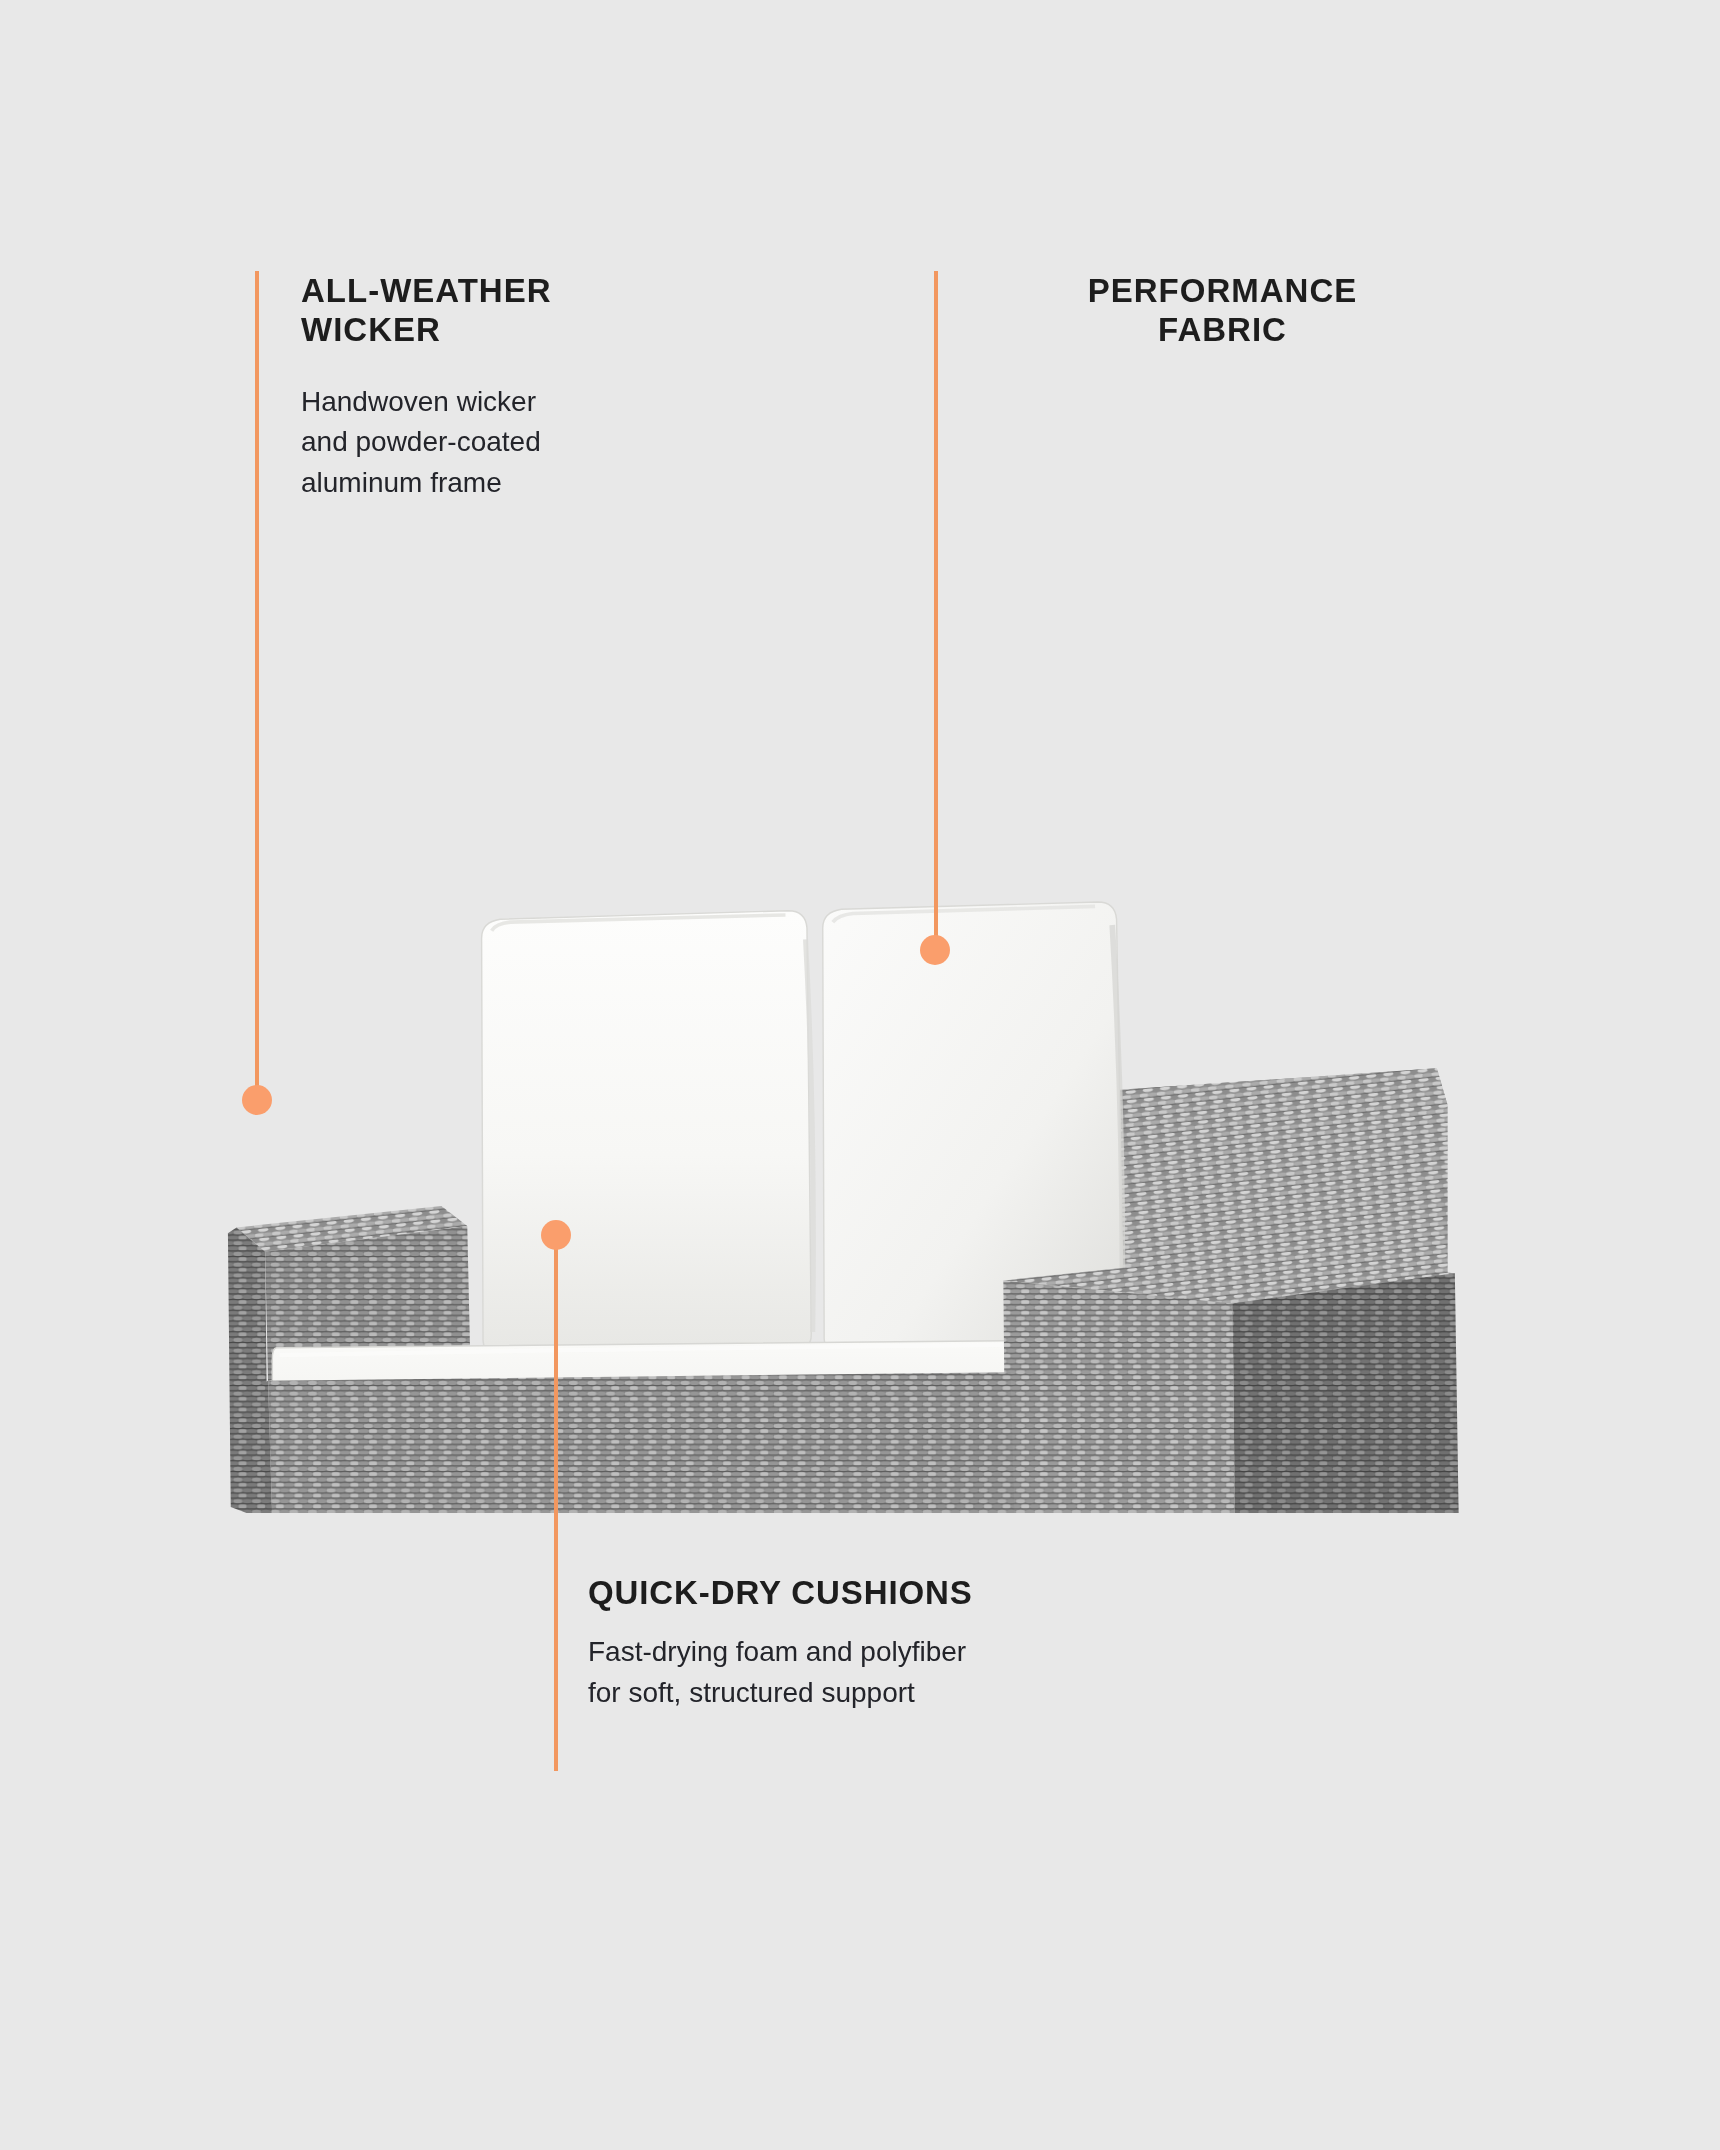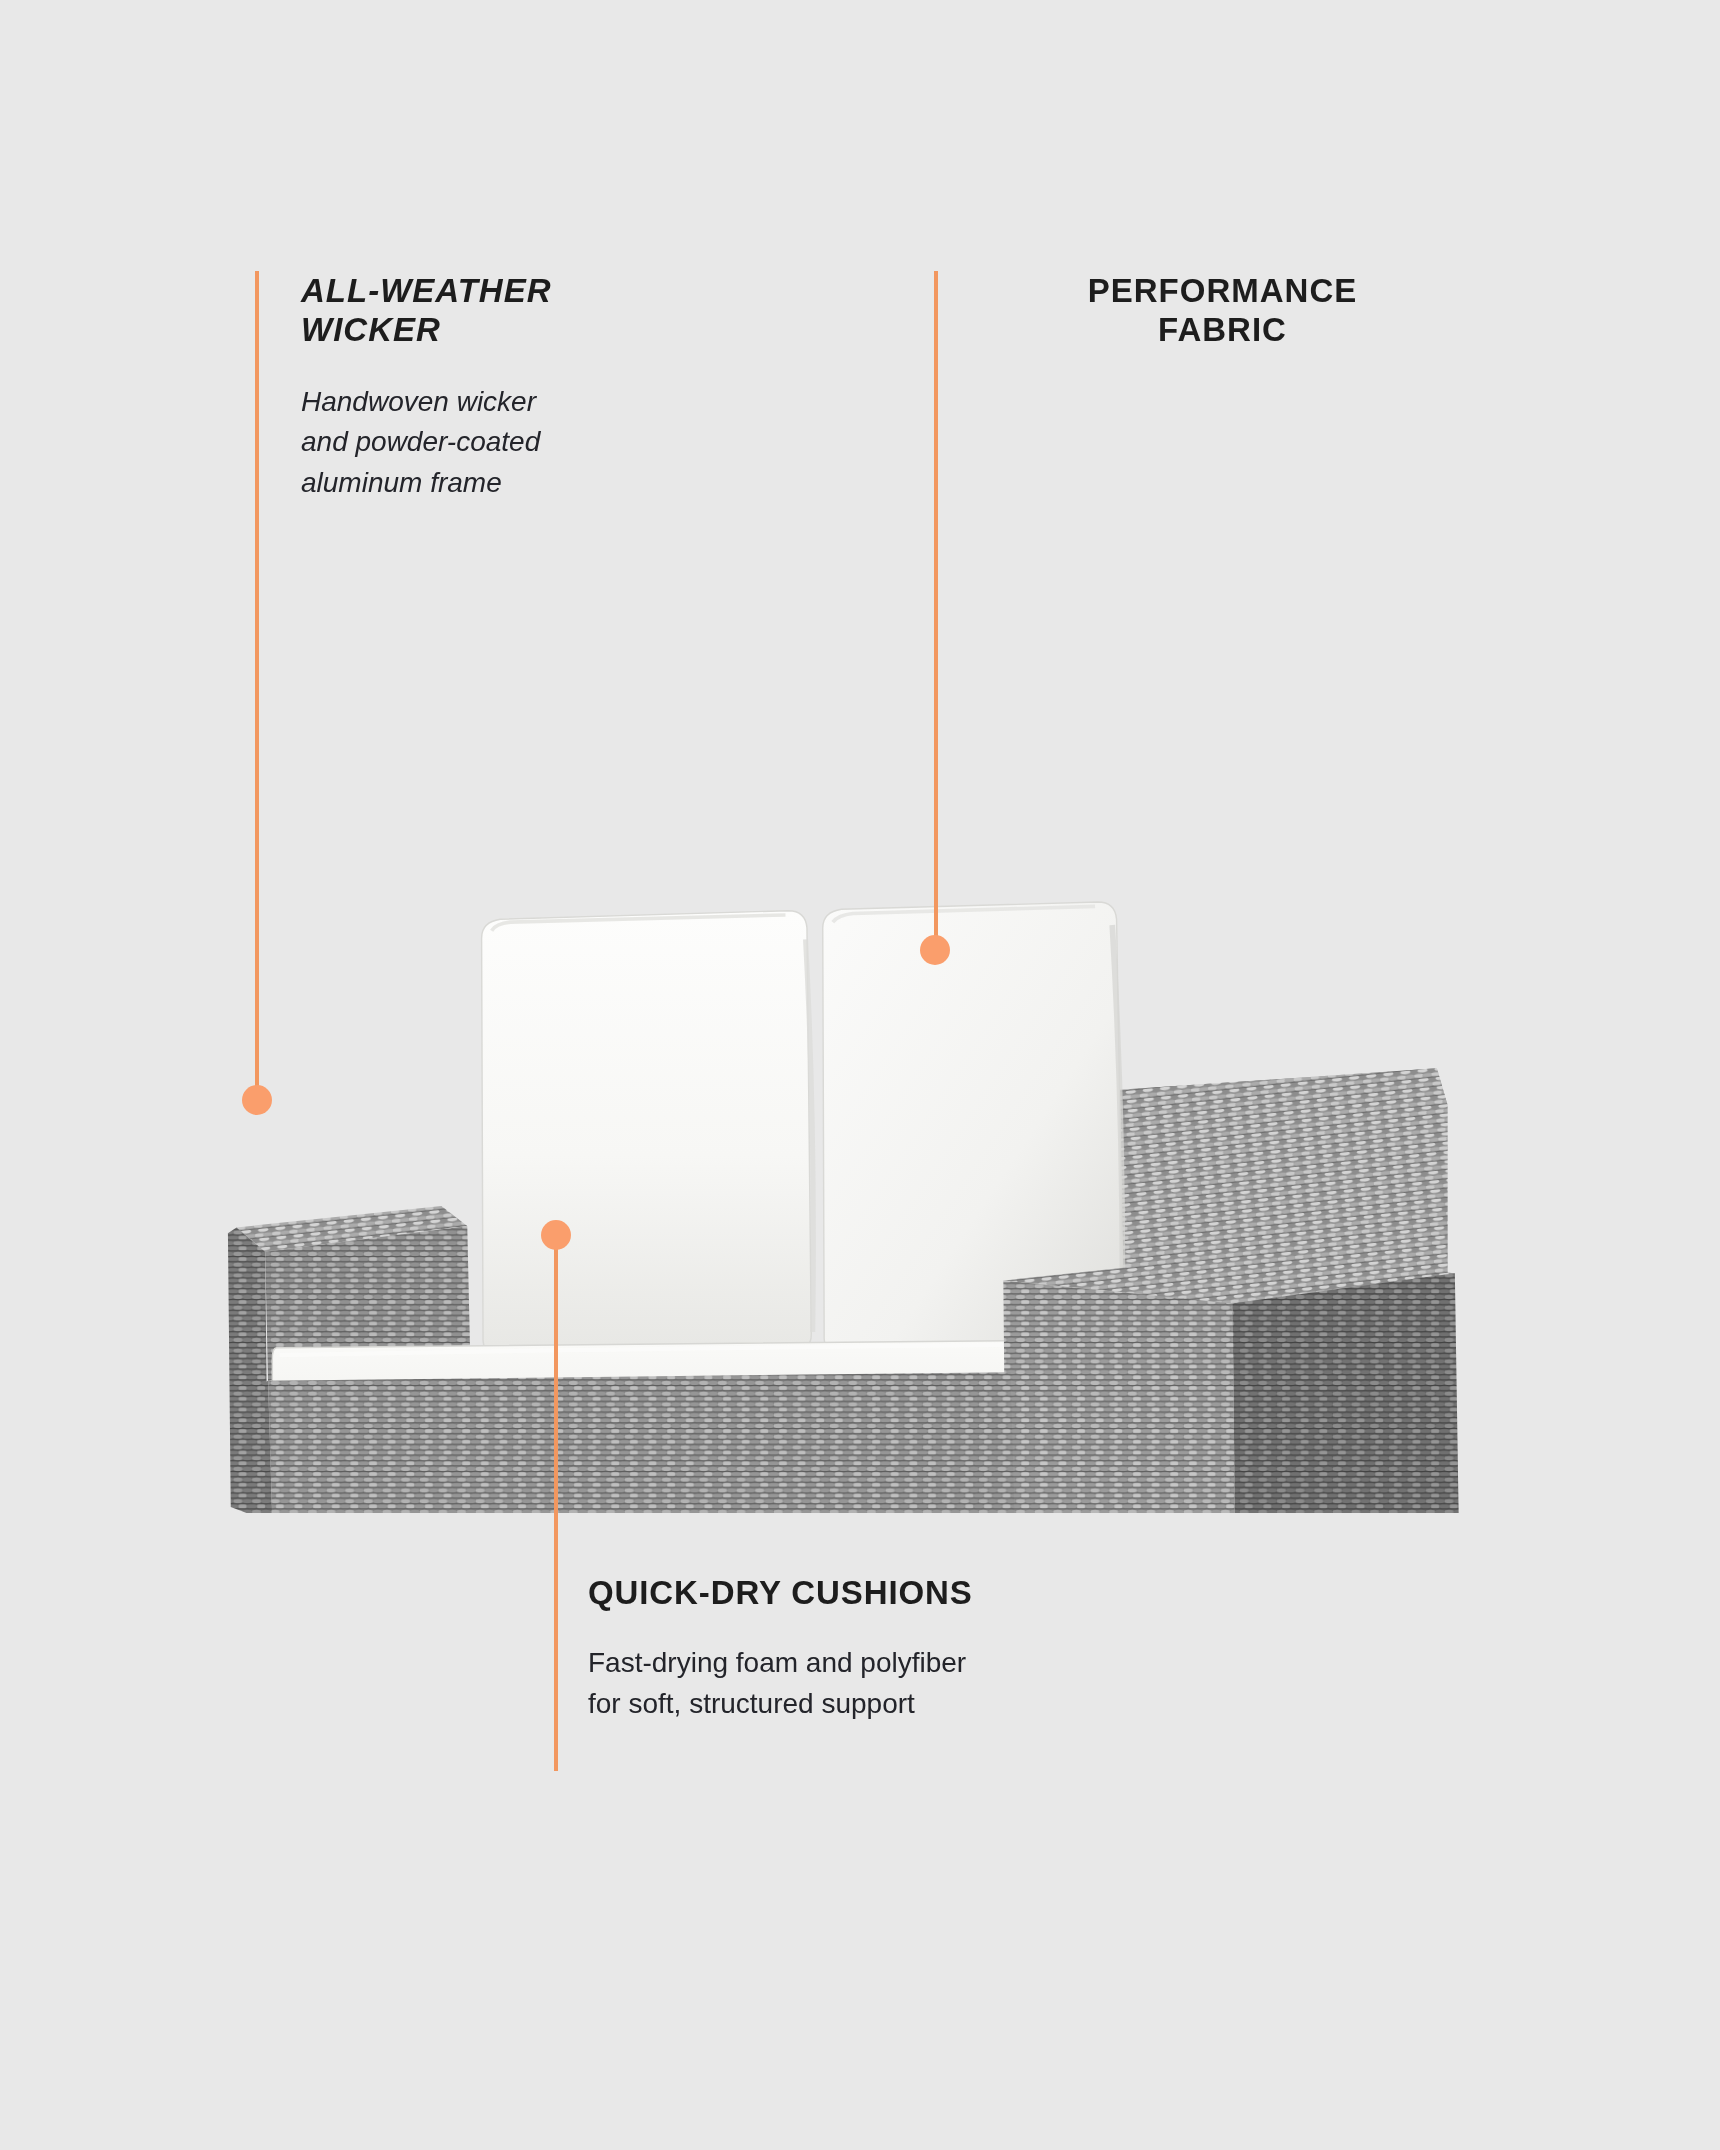--- a/index.html
+++ b/index.html
@@ -50,24 +50,24 @@
     white-space: pre-line;
   }
   .callout-body {
     font-size: 28px;
     font-weight: 400;
     line-height: 1.45;
     color: #23242a;
     margin: 0;
     white-space: pre-line;
   }
-  #callout-wicker { left: 301px; top: 272px; width: 459px; font-style: italic; }
+  #callout-wicker { left: 301px; top: 272px; width: 459px; }
   #callout-fabric { left: 979px; top: 272px; width: 487px; text-align: center; }
   #callout-cushions { left: 588px; top: 1574px; width: 760px; }
-  #callout-cushions .callout-title { margin-bottom: 30px; letter-spacing: 0.9px; }
+  #callout-cushions .callout-title { margin-bottom: 19px; letter-spacing: 0.9px; }
 
   
   #sofa {
     position: absolute;
     left: 215px;
     top: 853px;
     width: 1290px;
     height: 660px;
     z-index: 10;
   }

